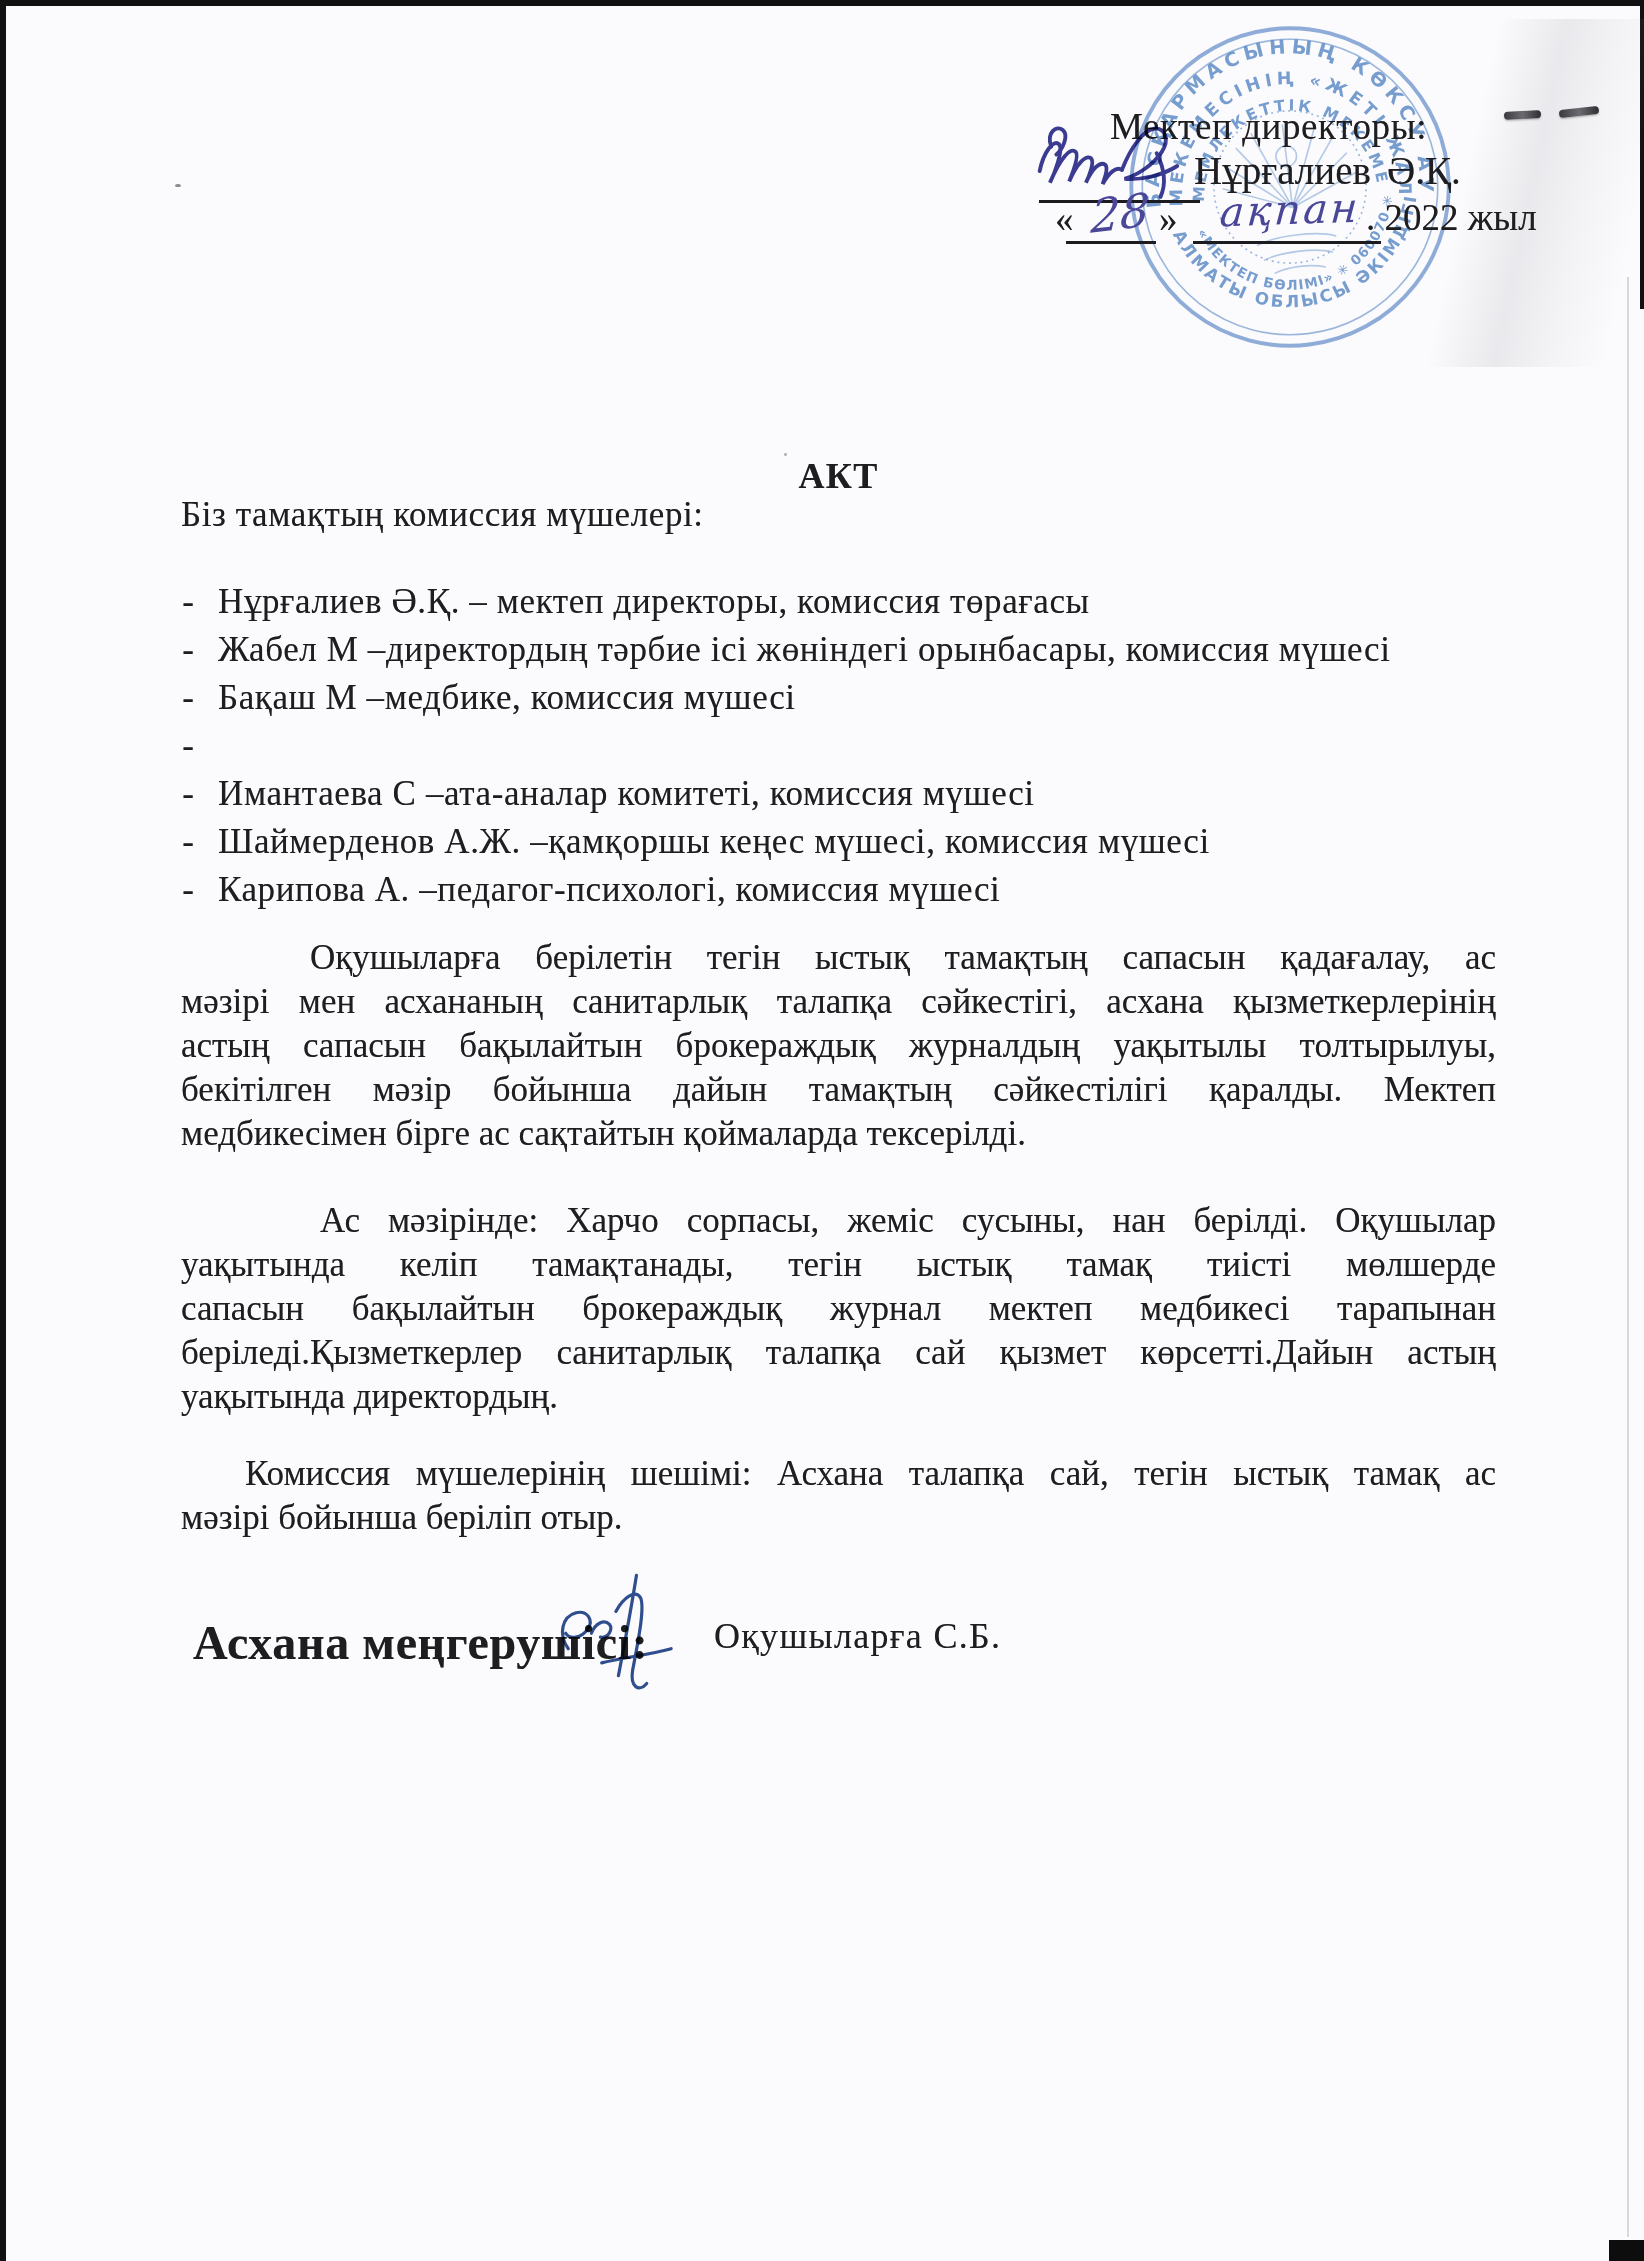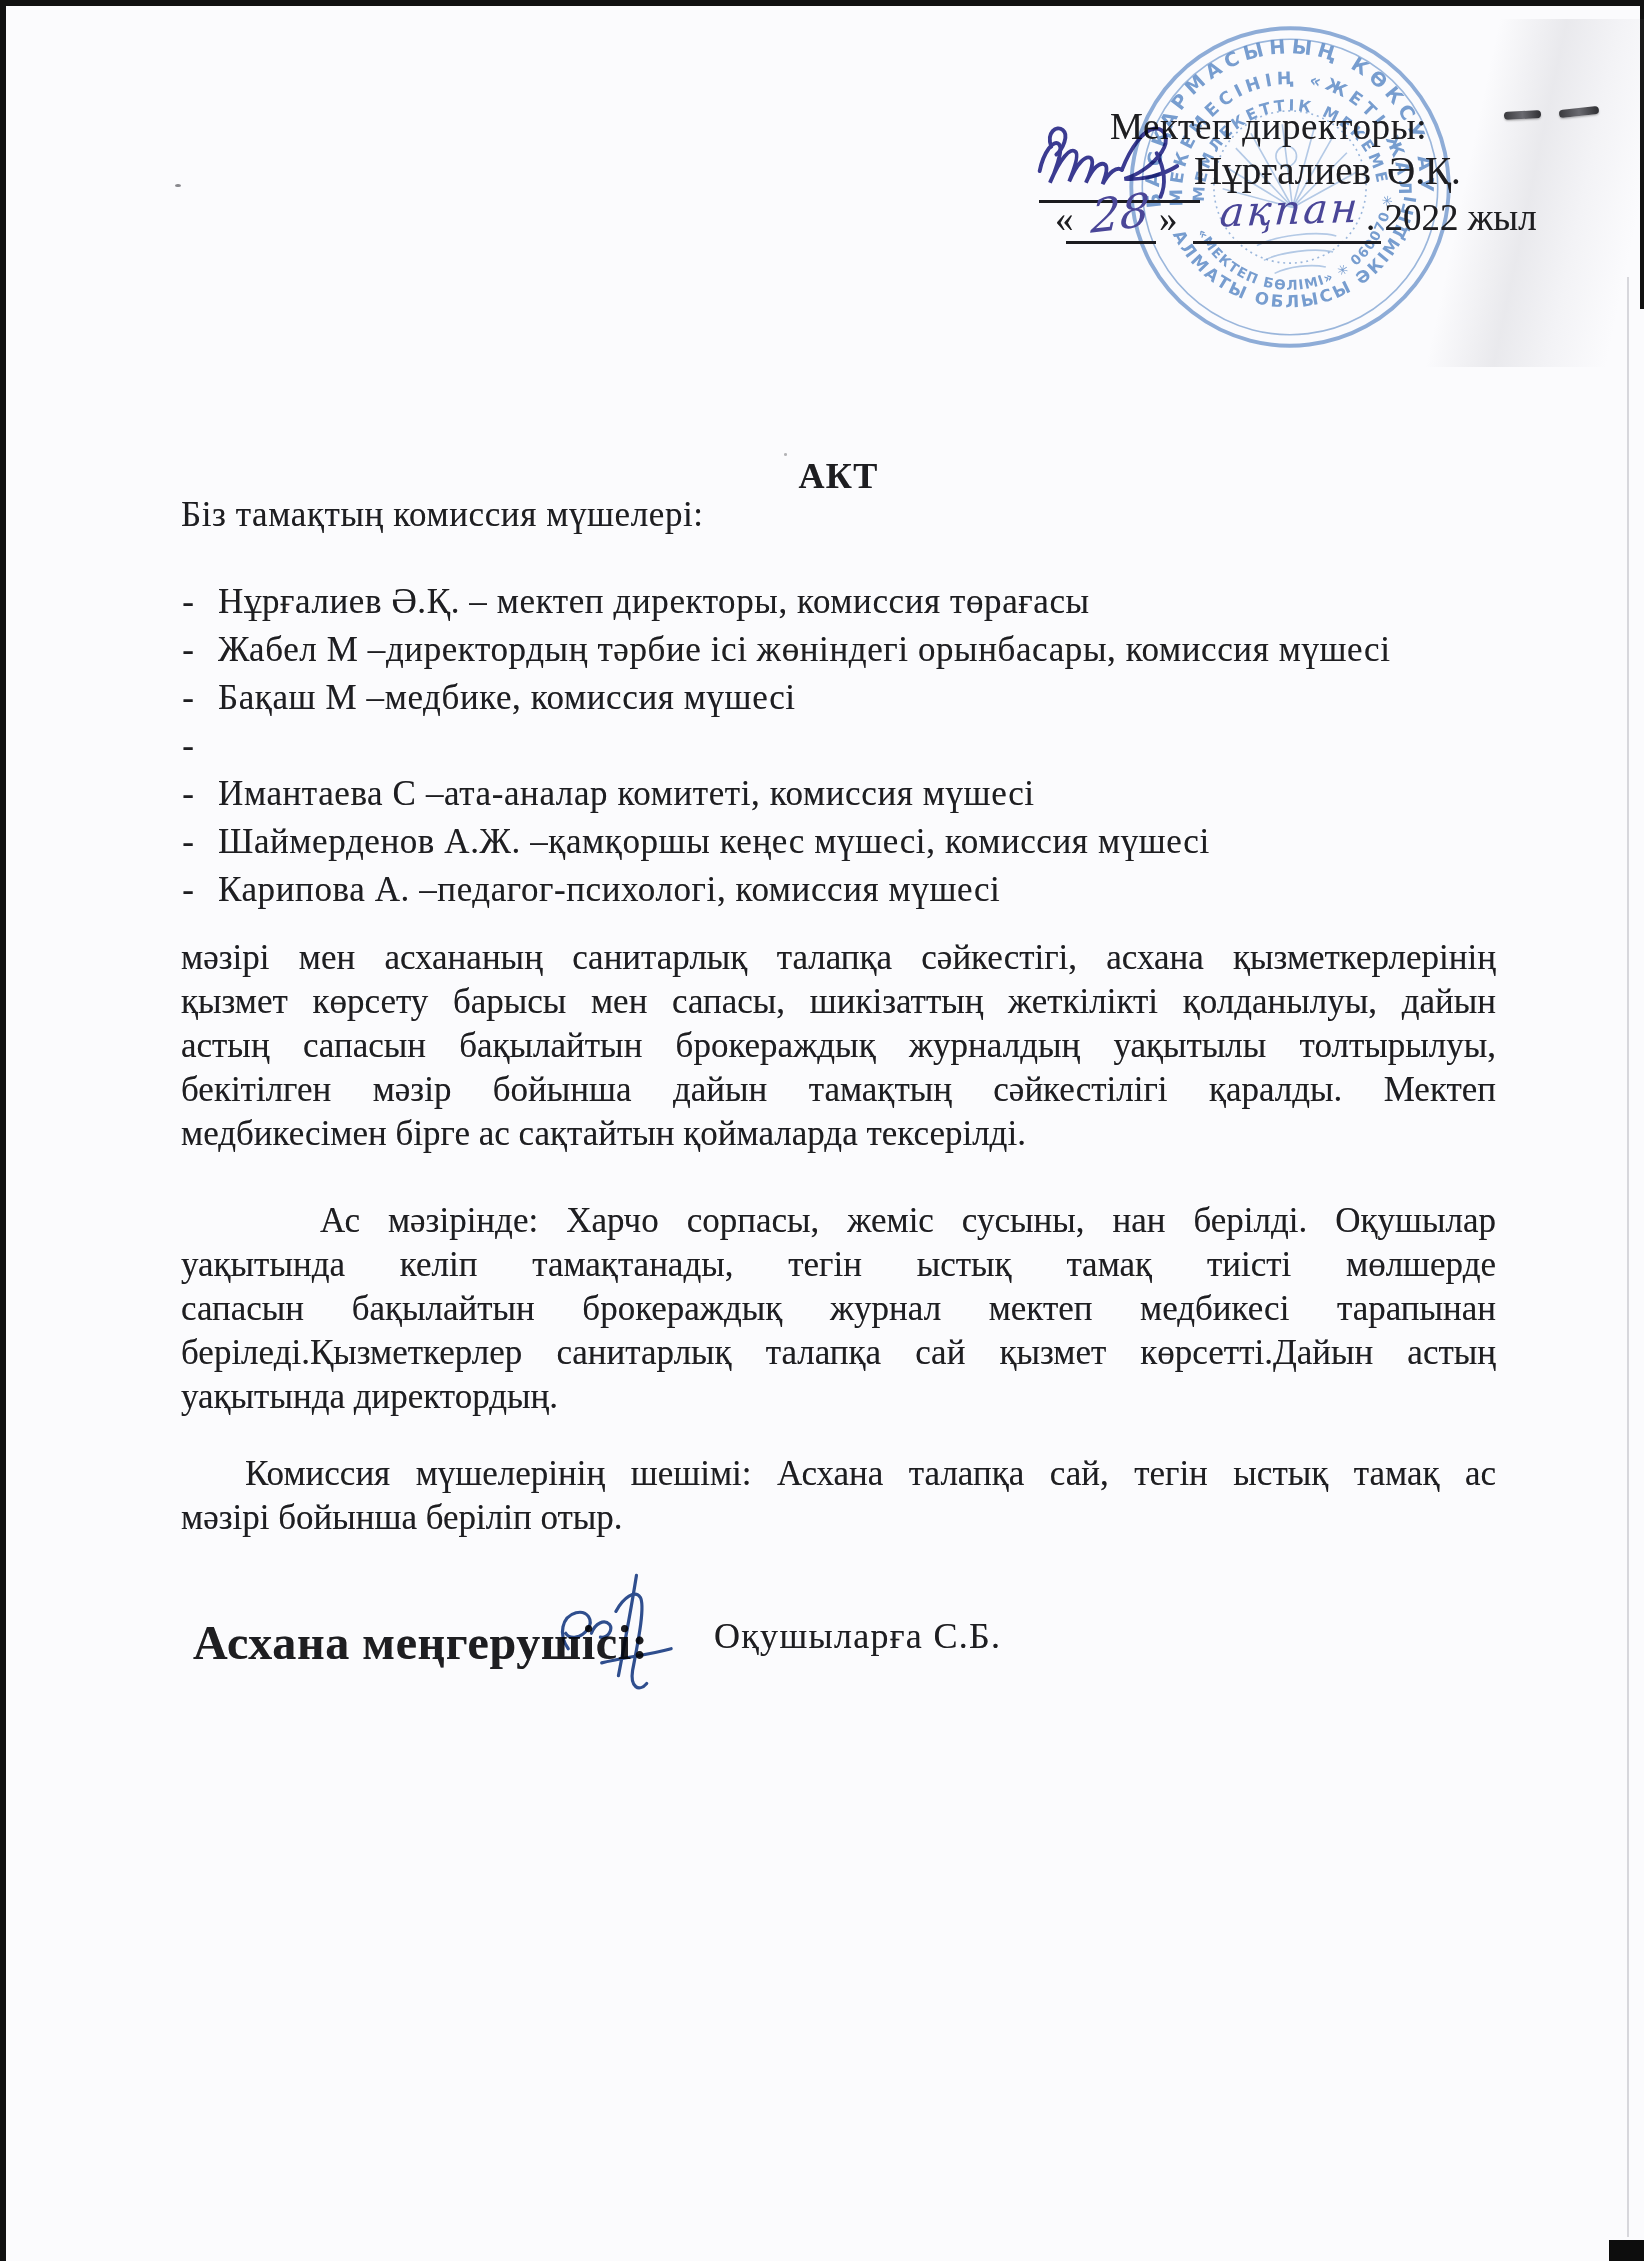--- a/index.html
+++ b/index.html
@@ -174,22 +174,22 @@
         <span class="member-dash">-</span>
         <span class="member-text">Шаймерденов А.Ж. –қамқоршы кеңес мүшесі, комиссия мүшесі</span>
       </div>
       <div class="member-row">
         <span class="member-dash">-</span>
         <span class="member-text">Карипова А. –педагог-психологі, комиссия мүшесі</span>
       </div>
     </div>
 
   <div id="para-0" class="para print">
+      <div class="tline jline" style="padding-left: 129px;">Оқушыларға берілетін тегін ыстық тамақтың сапасын қадағалау, ас</div>
       <div class="tline jline">мәзірі мен асхананың санитарлық талапқа сәйкестігі, асхана қызметкерлерінің</div>
-      <div class="tline jline">қызмет көрсету барысы мен сапасы, шикізаттың жеткілікті қолданылуы, дайын</div>
       <div class="tline jline">астың сапасын бақылайтын брокераждық журналдың уақытылы толтырылуы,</div>
       <div class="tline jline">бекітілген мәзір бойынша дайын тамақтың сәйкестілігі қаралды. Мектеп</div>
       <div class="tline lline">медбикесімен бірге ас сақтайтын қоймаларда тексерілді.</div>
     </div>
   <div id="para-1" class="para print">
       <div class="tline jline" style="padding-left: 139px;">Ас мәзірінде: Харчо сорпасы, жеміс сусыны, нан берілді. Оқушылар</div>
       <div class="tline jline">уақытында келіп тамақтанады, тегін ыстық тамақ тиісті мөлшерде</div>
       <div class="tline jline">сапасын бақылайтын брокераждық журнал мектеп медбикесі тарапынан</div>
       <div class="tline jline">беріледі.Қызметкерлер санитарлық талапқа сай қызмет көрсетті.Дайын астың</div>
       <div class="tline lline">уақытында директордың.</div>

